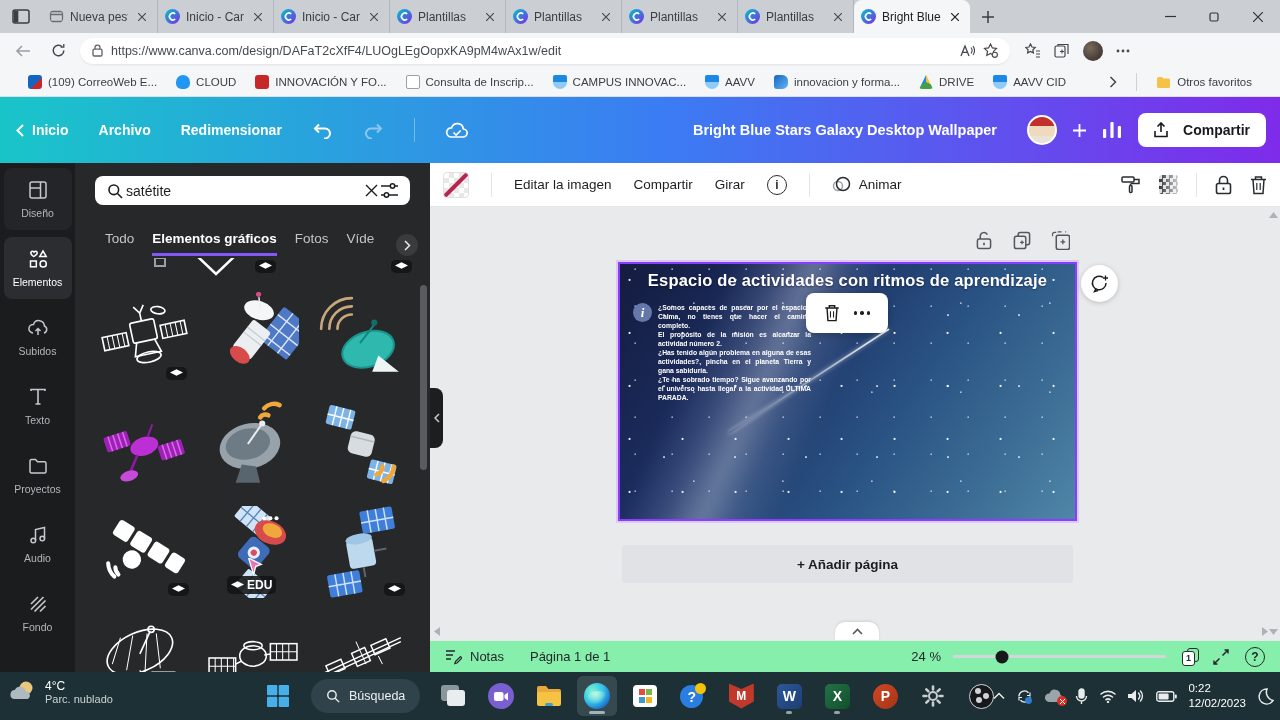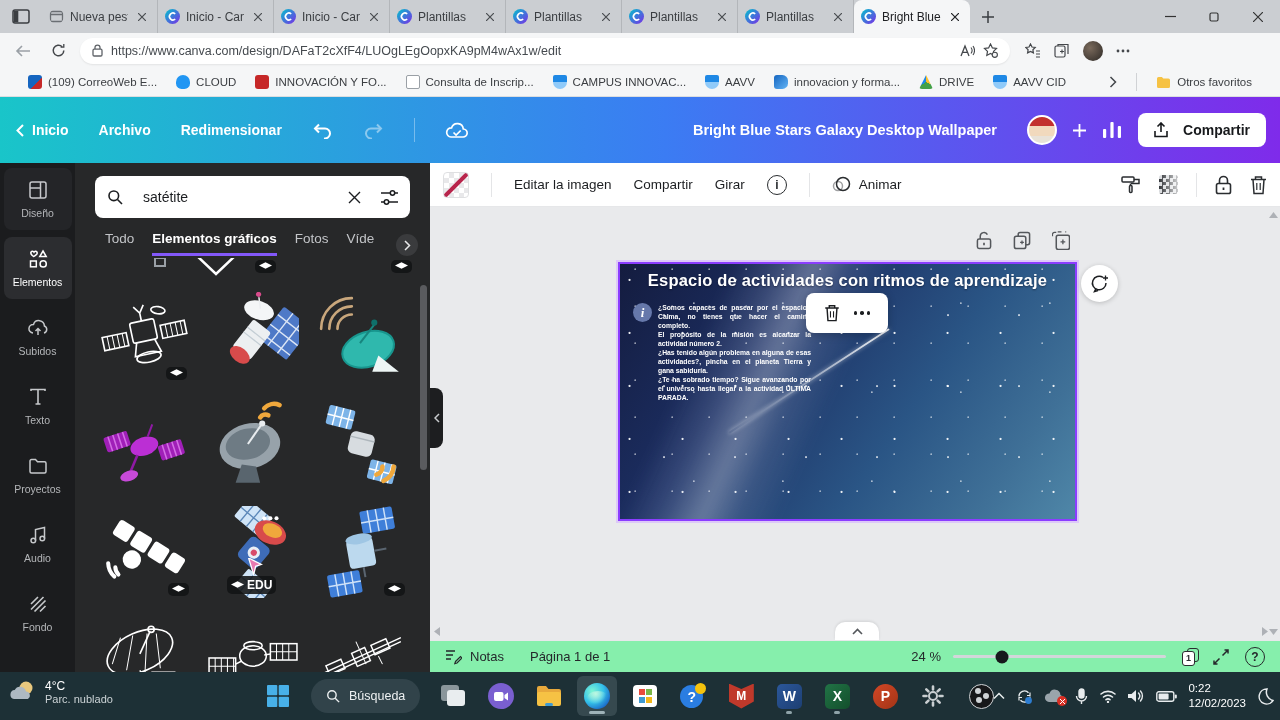--- a/index.html
+++ b/index.html
@@ -54,21 +54,21 @@
   
   #rail{position:absolute;top:163px;left:0;width:75px;bottom:48px;background:#1b1c1e;display:flex;flex-direction:column;align-items:center;padding-top:5px;gap:7px}
   .railitem{width:68px;height:62px;border-radius:8px;display:flex;flex-direction:column;align-items:center;justify-content:center;gap:6px;color:#b4b6b9;font-size:10.5px}
   .railitem svg{stroke:#c6c8cb}
   .railitem.raised{background:#242528}
   .railitem.active{background:#2c2d30;color:#fff}
   .railitem.active svg{stroke:#fff}
 
   
   #panel{position:absolute;top:163px;left:75px;width:355px;bottom:48px;background:#272829;overflow:hidden}
-  #searchbox{position:absolute;left:20px;top:13px;width:315px;height:42px;background:#fff;border-radius:8px;display:flex;align-items:center;gap:20px;padding:0 12px}
+  #searchbox{position:absolute;left:20px;top:13px;width:315px;height:29px;background:#fff;border-radius:8px;display:flex;align-items:center;gap:3px;padding:0 12px}
   #searchinput{border:none;outline:none;flex:1;font-size:14px;color:#1c1e21;background:transparent;font-family:"Liberation Sans",sans-serif}
   #ptabs{position:absolute;left:30px;top:68px;right:0;height:30px;display:flex;gap:18px;font-size:13.5px;color:#c3c5c8;align-items:flex-start;white-space:nowrap}
   .ptab{padding-bottom:7px;position:relative}
   .ptab.active{color:#fff;font-weight:700;border-bottom:3px solid #8358f9}
   #ptabfade{position:absolute;right:0;top:60px;width:60px;height:40px;background:linear-gradient(90deg,rgba(39,40,41,0),#272829 70%)}
   #ptabmore{position:absolute;right:12px;top:71px;width:22px;height:22px;border-radius:50%;background:#3a3b3d;color:#e8e9ea;display:flex;align-items:center;justify-content:center}
   #partialstrip{position:absolute;left:20px;top:95px;width:320px;height:28px;overflow:hidden}
   #grid{position:absolute;left:20px;top:125px;display:grid;grid-template-columns:repeat(3,100px);grid-auto-rows:100px;column-gap:8px;row-gap:7px}
   .tile{position:relative;display:flex;align-items:center;justify-content:center;border-radius:6px}
   .badge{position:absolute;background:rgba(18,19,21,.88);border-radius:5px;display:flex;align-items:center;gap:3px;padding:2px 4px;color:#fff;font-size:12px;font-weight:700}
@@ -779,20 +779,21 @@
   </div>
 
   <div id="commentfab">
     <svg width="19" height="19" viewBox="0 0 19 19" fill="none" stroke="#1c1e21" stroke-width="1.5">
         <path d="M16 9a6.8 6.8 0 1 1-3-5.6"></path>
         <path d="M6 14.5L4.5 17.5l3.5-1"></path>
         <path d="M15.5 1.5v5M13 4h5" stroke-width="1.3"></path>
       </svg>
   </div>
 
+  <div id="addpage">+ Añadir página</div>
 
   <div id="chevpill">
     <svg width="11" height="7" viewBox="0 0 11 7" fill="none" stroke="#54575b" stroke-width="1.6">
         <path d="M1 6l4.5-4.5L10 6"></path>
       </svg>
   </div>
 
   <svg class="scrollarrow" style="right:2px;top:5px" width="9" height="6" viewBox="0 0 9 6" fill="#aeb1b6">
       <polygon points="4.5,0 9,6 0,6"></polygon>
     </svg>

